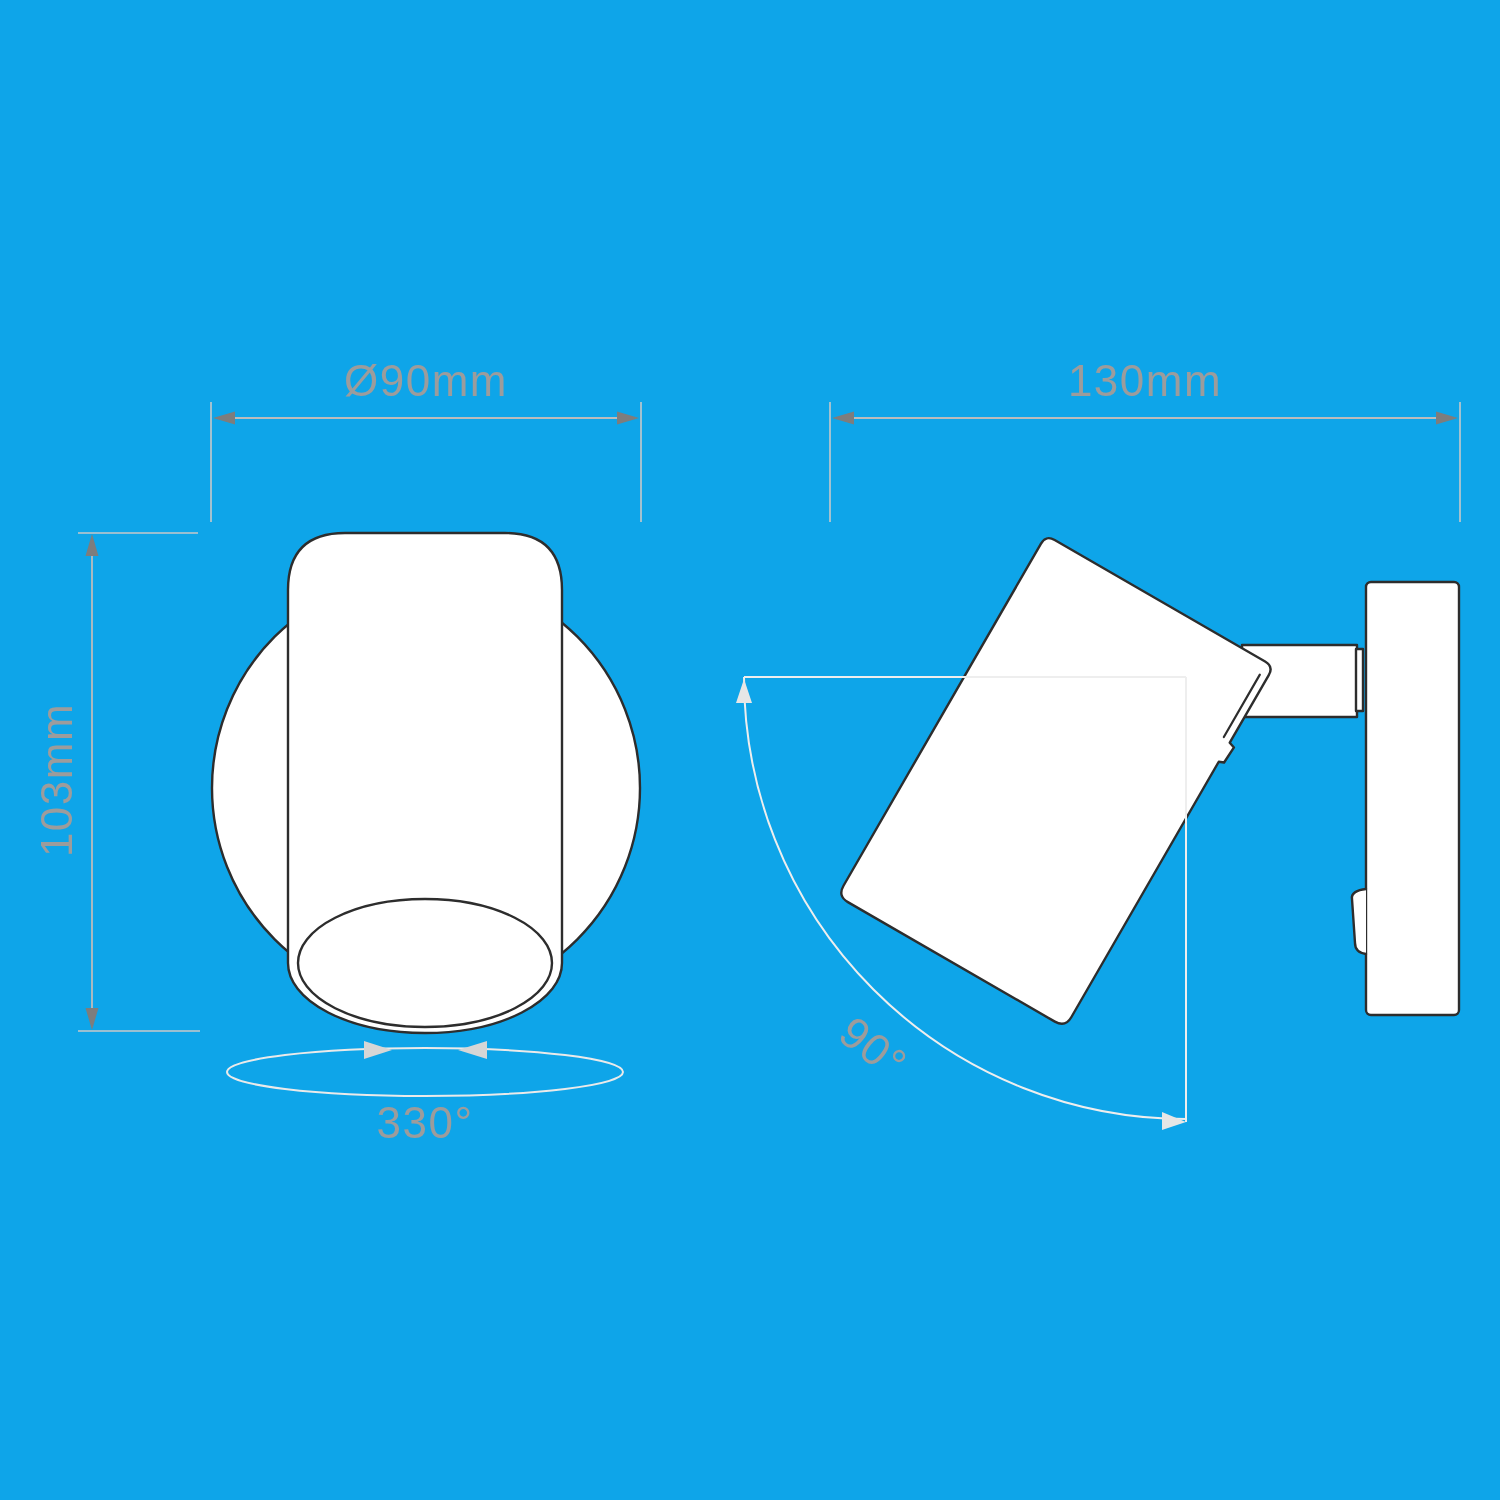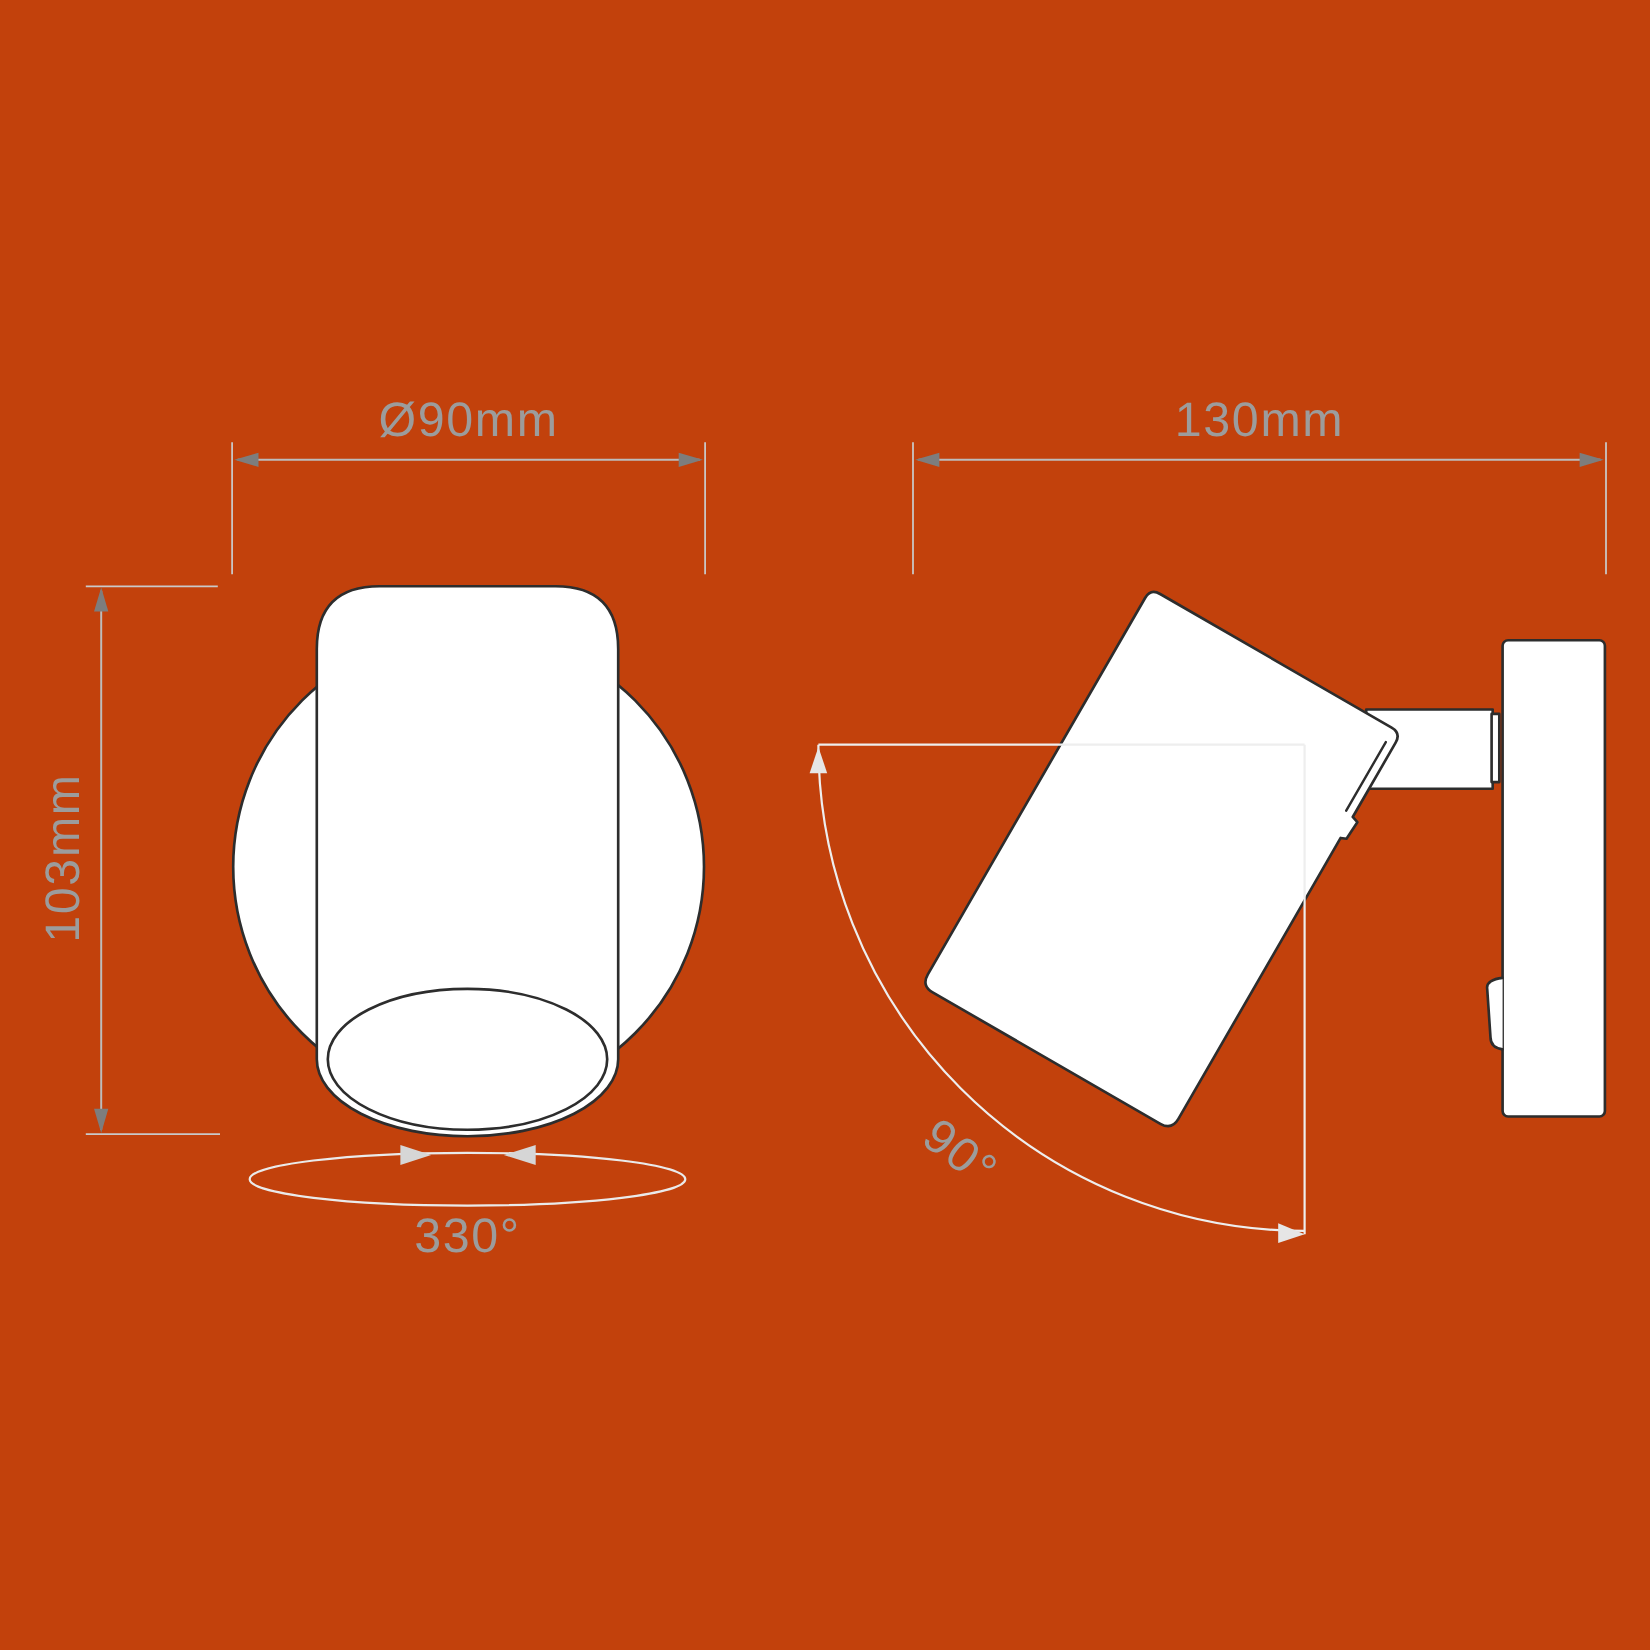--- a/index.html
+++ b/index.html
@@ -1,19 +1,19 @@
 <!DOCTYPE html>
 <html><head>
 <meta charset="utf-8">
 <style>
   html,body{margin:0;padding:0;background:#ffffff;}
   .canvas{
     position:relative;
     width:1500px;height:1500px;
-    background:#c2410c;
+    background:#0ea5e9;
     font-family:"Liberation Sans", sans-serif;
   }
   svg{display:block;}
   .fixture{fill:#ffffff;stroke:#2d2d2d;stroke-width:2.4;stroke-linejoin:round;stroke-linecap:round;}
   .fixture-line{fill:none;stroke:#2d2d2d;stroke-width:2.2;stroke-linejoin:round;stroke-linecap:round;}
   .dim-line{stroke:#bcbcbc;stroke-width:1.8;fill:none;}
   .ext-line{stroke:#c9c9c9;stroke-width:1.6;fill:none;}
   .dim-arrow{fill:#7d7d7d;stroke:none;}
   .label{fill:#9c9c9c;font-size:44px;letter-spacing:1.5px;}
   .ghost{stroke:#eeeeee;stroke-width:2;fill:none;}

